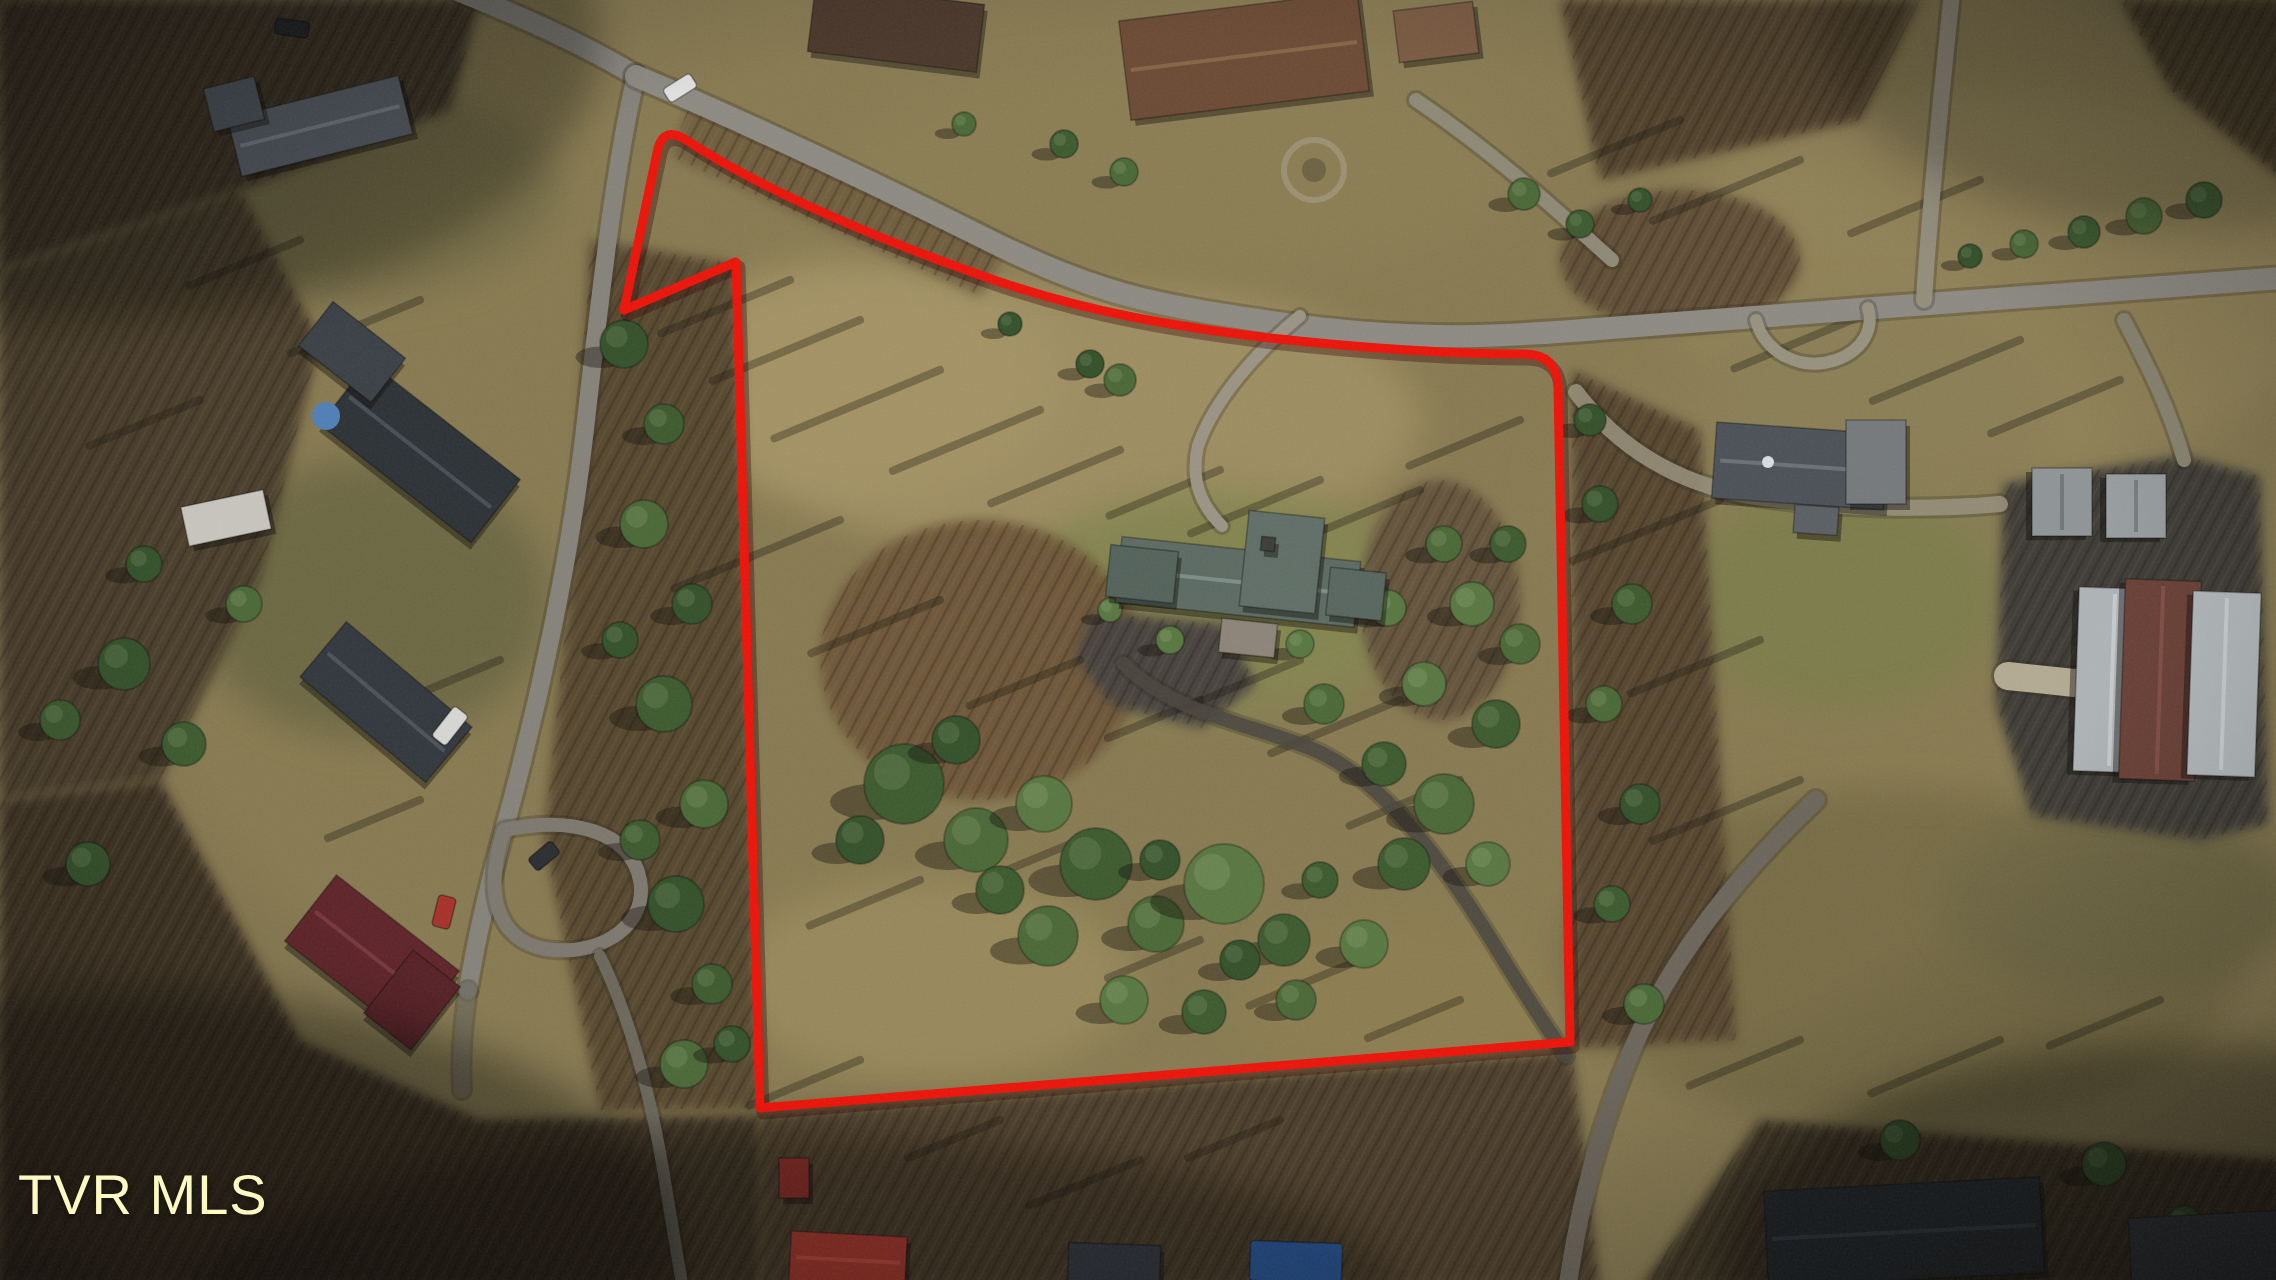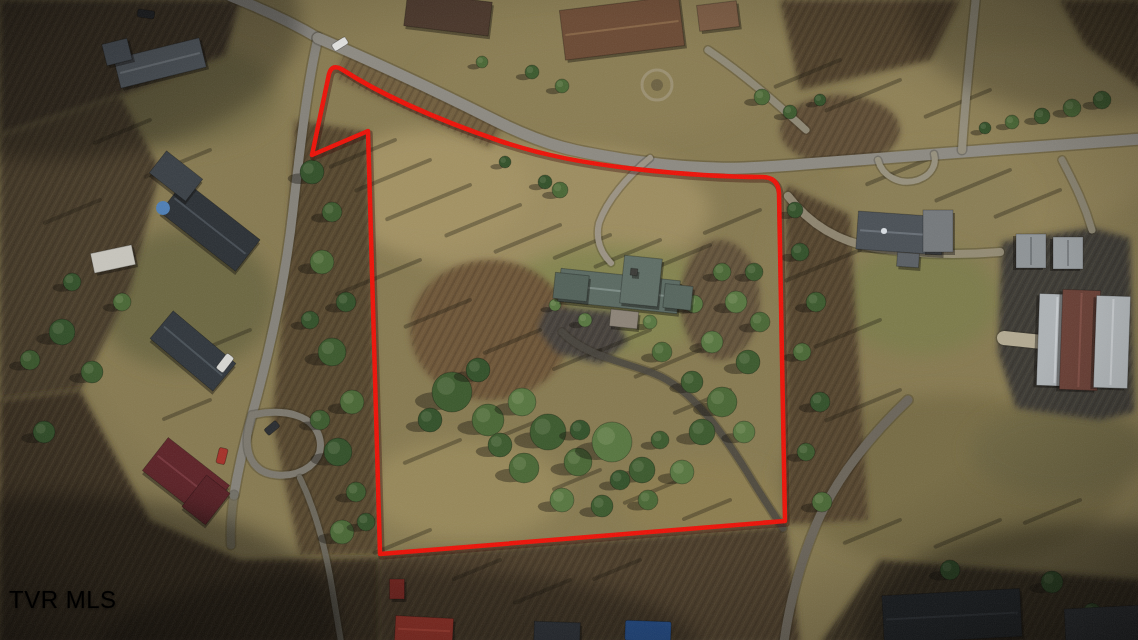--- a/index.html
+++ b/index.html
@@ -1,19 +1,19 @@
 <!DOCTYPE html>
 <html><head>
 <meta charset="utf-8">
 <style>
   html,body{margin:0;padding:0;background:#1a1814;}
   .stage{position:relative;width:1138px;height:640px;overflow:hidden;background:#857850;
          font-family:"Liberation Sans",sans-serif;}
   .stage svg{position:absolute;inset:0;display:block;}
-  .watermark{position:absolute;left:9px;bottom:26px;color:#000000;font-size:24px;font-weight:400;
+  .watermark{position:absolute;left:9px;bottom:26px;color:#fef9c3;font-size:28px;font-weight:400;
              letter-spacing:0.5px;text-shadow:0 1px 3px rgba(0,0,0,0.45);user-select:none;}
 </style>
 </head>
 <body>
 
 <div class="stage">
   <svg id="scene" viewBox="0 0 1138 640" width="1138" height="640">
     <defs>
       <filter id="soft" x="-40%" y="-40%" width="180%" height="180%">
         <feGaussianBlur stdDeviation="9"></feGaussianBlur>

